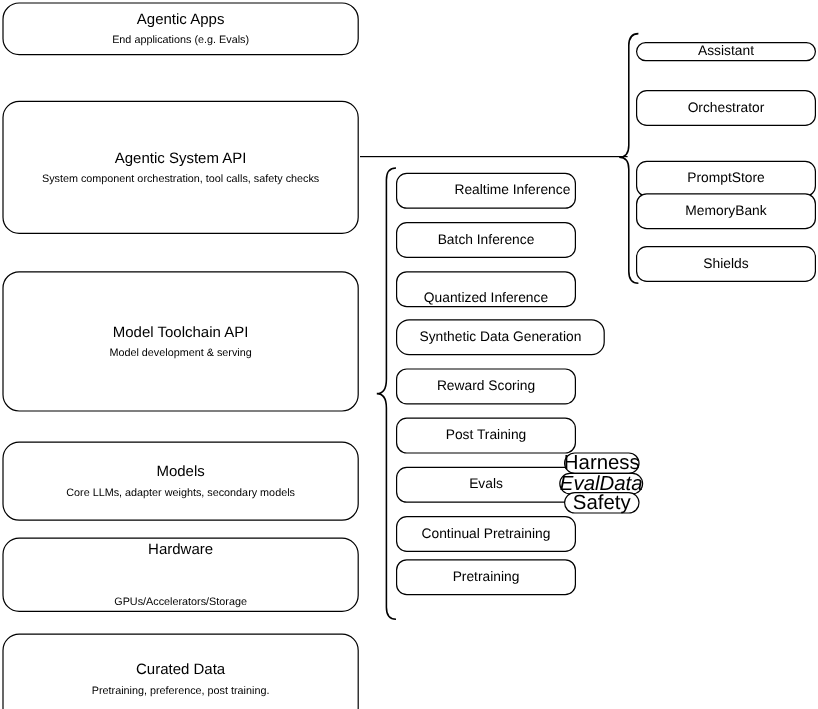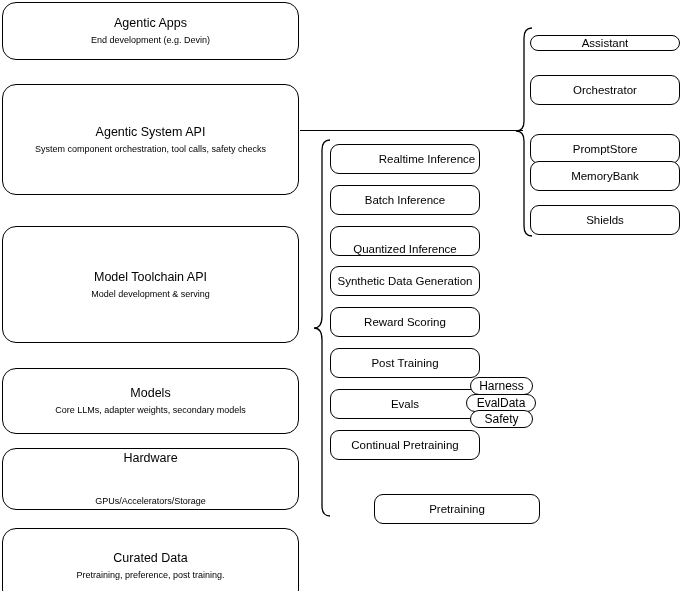--- a/index.html
+++ b/index.html
@@ -43,44 +43,44 @@
     font-size: 9px;
     line-height: 12px;
     margin-top: 3px;
   }
   .capsule {
     border-radius: 9px;
     font-size: 11.5px;
   }
   .pill {
     border-radius: 999px;
-    font-size: 12px;
+    font-size: 17px;
     line-height: 12px;
     z-index: 5;
   }
   .brace-svg {
     position: absolute;
     overflow: visible;
   }
   .connector {
     position: absolute;
     background: #000000;
     height: 1.2px;
   }
 </style>
 </head>
 <body>
 
 <div id="canvas">
 
   <div class="connector" style="left:300px; top:130px; width:223px;"></div>
 
-  <div class="node layer" style="left:2px; top:2px; width:297px; height:58px;">
+  <div class="node layer" style="left:2px; top:2px; width:297px; height:44px;">
     <div class="title">Agentic Apps</div>
-    <div class="sub">End development (e.g. Devin)</div>
+    <div class="sub">End applications (e.g. Evals)</div>
   </div>
 
   <div class="node layer" style="left:2px; top:84px; width:297px; height:111px;">
     <div class="title">Agentic System API</div>
     <div class="sub">System component orchestration, tool calls, safety checks</div>
   </div>
 
   <div class="node layer" style="left:2px; top:226px; width:297px; height:117px;">
     <div class="title">Model Toolchain API</div>
     <div class="sub">Model development &amp; serving</div>
@@ -107,43 +107,43 @@
 
   <div class="node capsule" style="left:330px; top:144px; width:150px; height:30px;padding-left:44px;">
     <span>Realtime Inference</span>
   </div>
   <div class="node capsule" style="left:330px; top:185px; width:150px; height:30px;">
     <span>Batch Inference</span>
   </div>
   <div class="node capsule" style="left:330px; top:226px; width:150px; height:30px;justify-content:flex-end;">
     <span>Quantized Inference</span>
   </div>
-  <div class="node capsule" style="left:330px; top:266px; width:150px; height:30px;">
+  <div class="node capsule" style="left:330px; top:266px; width:174px; height:30px;border-radius:11px;">
     <span>Synthetic Data Generation</span>
   </div>
   <div class="node capsule" style="left:330px; top:307px; width:150px; height:30px;">
     <span>Reward Scoring</span>
   </div>
   <div class="node capsule" style="left:330px; top:348px; width:150px; height:30px;">
     <span>Post Training</span>
   </div>
   <div class="node capsule" style="left:330px; top:389px; width:150px; height:30px;">
     <span>Evals</span>
   </div>
   <div class="node capsule" style="left:330px; top:430px; width:150px; height:30px;">
     <span>Continual Pretraining</span>
   </div>
-  <div class="node capsule" style="left:330px; top:494px; width:166px; height:30px;margin-left:44px;">
+  <div class="node capsule" style="left:330px; top:466px; width:150px; height:30px;">
     <span>Pretraining</span>
   </div>
 
   <div class="node pill" style="left:470px; top:377px; width:63px; height:18px;">
     <span>Harness</span>
   </div>
-  <div class="node pill" style="left:466px; top:394px; width:70px; height:18px;">
+  <div class="node pill" style="left:466px; top:394px; width:70px; height:18px;font-style:italic;">
     <span>EvalData</span>
   </div>
   <div class="node pill" style="left:470px; top:410px; width:63px; height:18px;">
     <span>Safety</span>
   </div>
 
   <svg class="brace-svg" style="left:512px; top:26px; width:24px; height:212px;" viewBox="0 0 24 212">
     <path d="M20 2 Q12 2 12 12 L12 95 Q12 105 4 105 Q12 105 12 115 L12 200 Q12 210 20 210" fill="none" stroke="#000000" stroke-width="1.3"></path>
   </svg>
 

